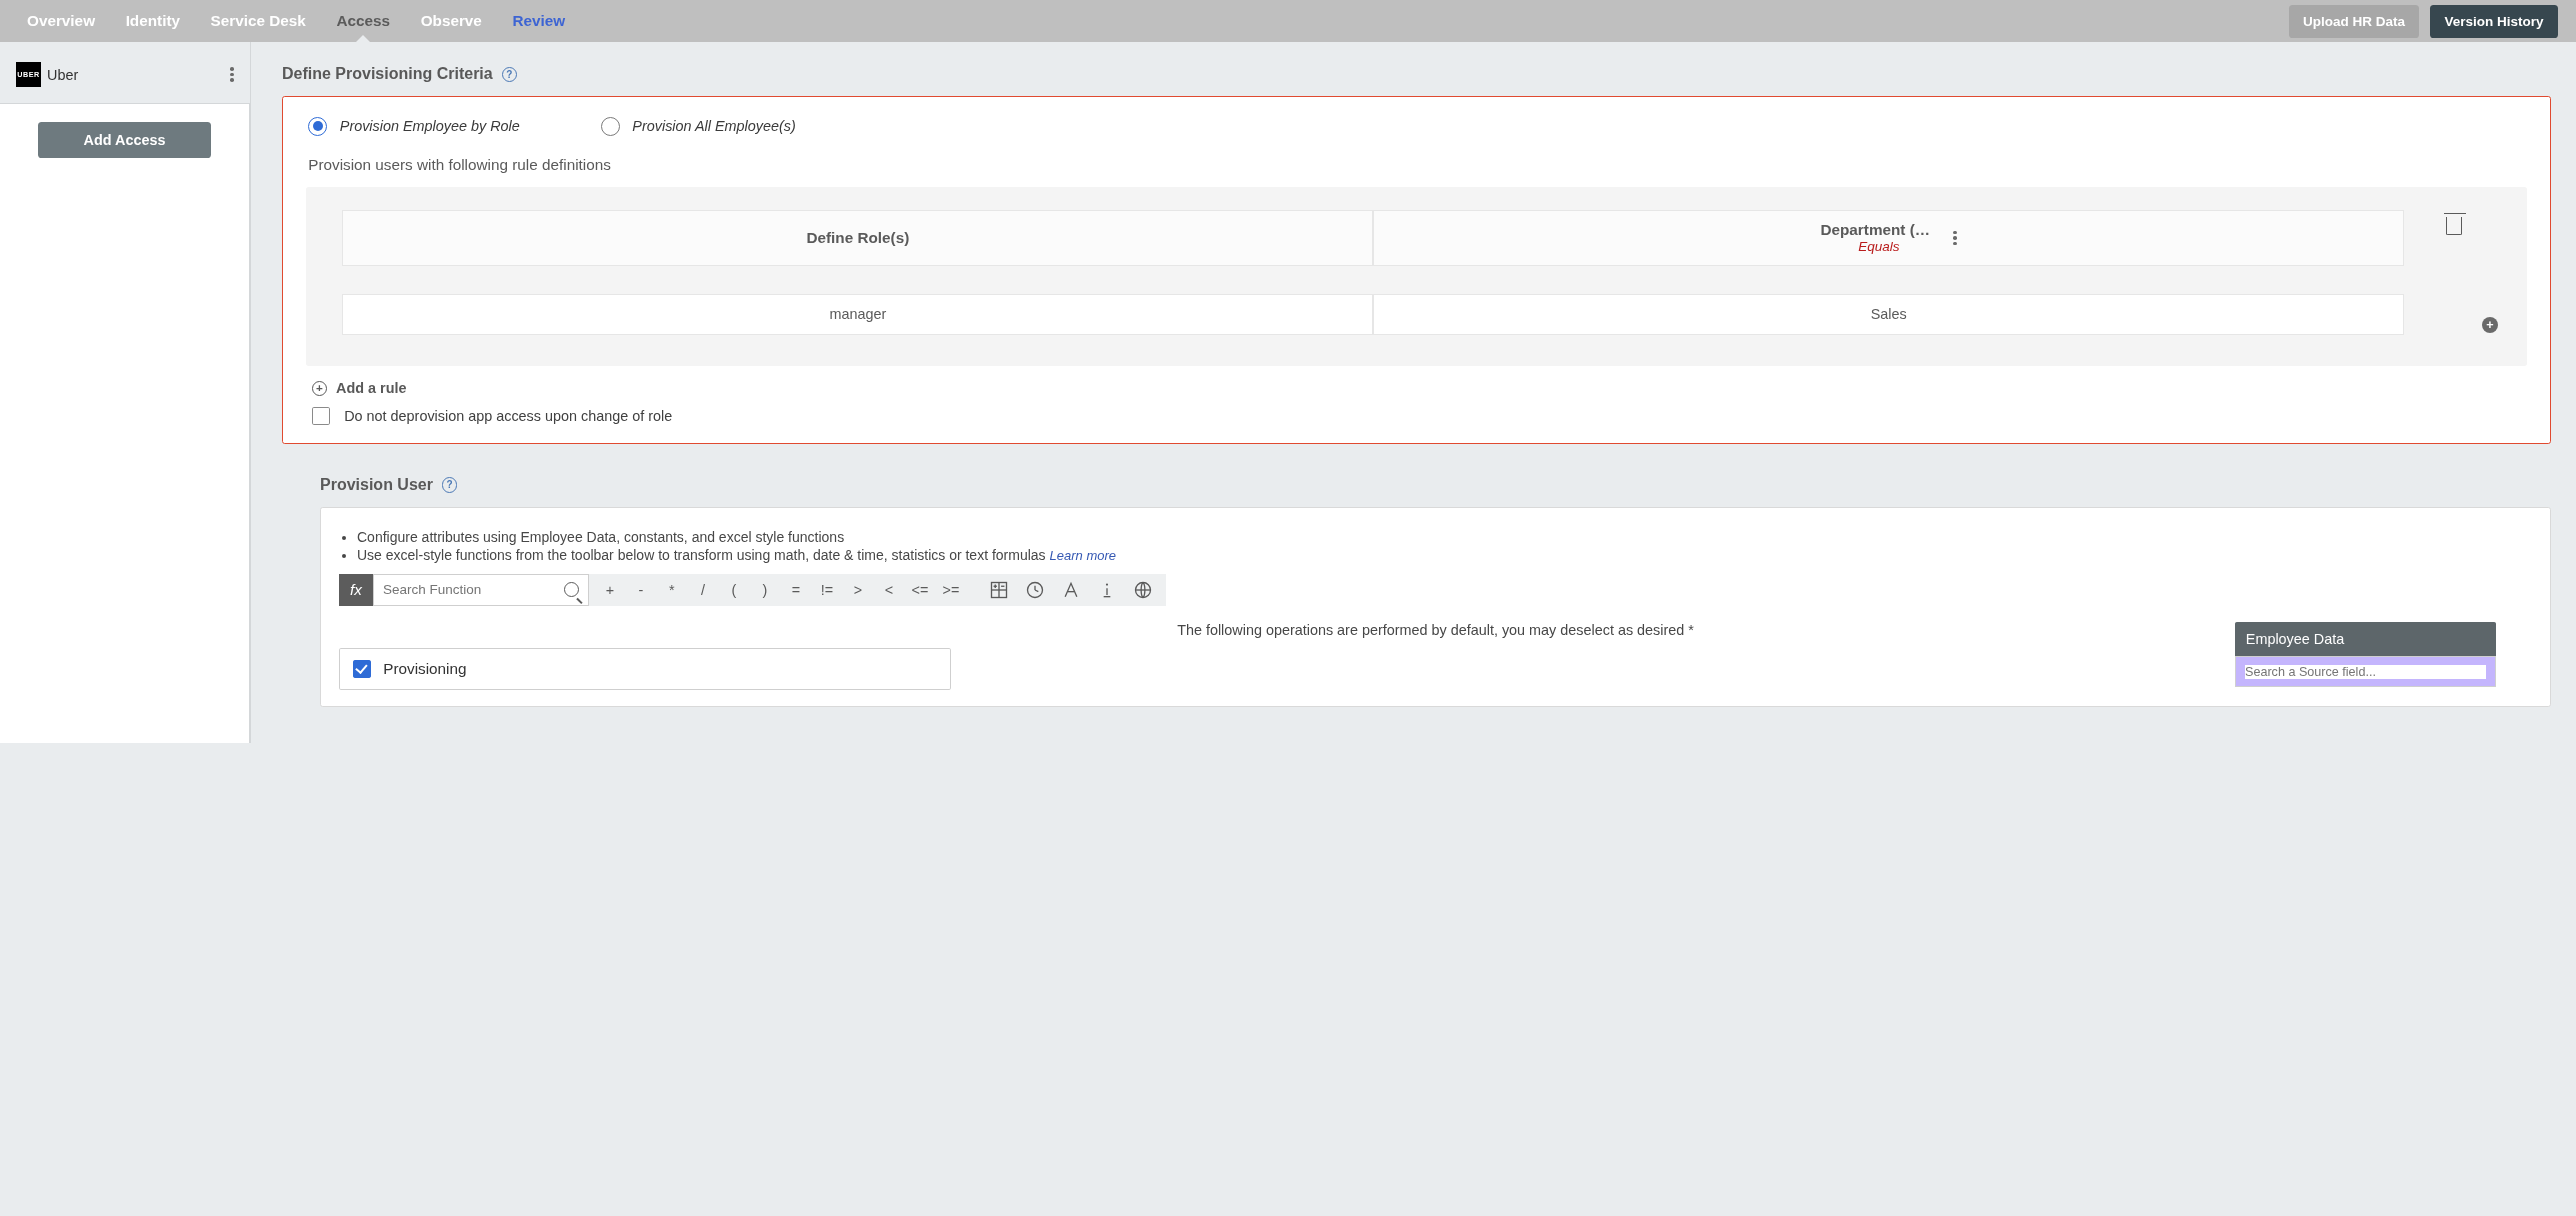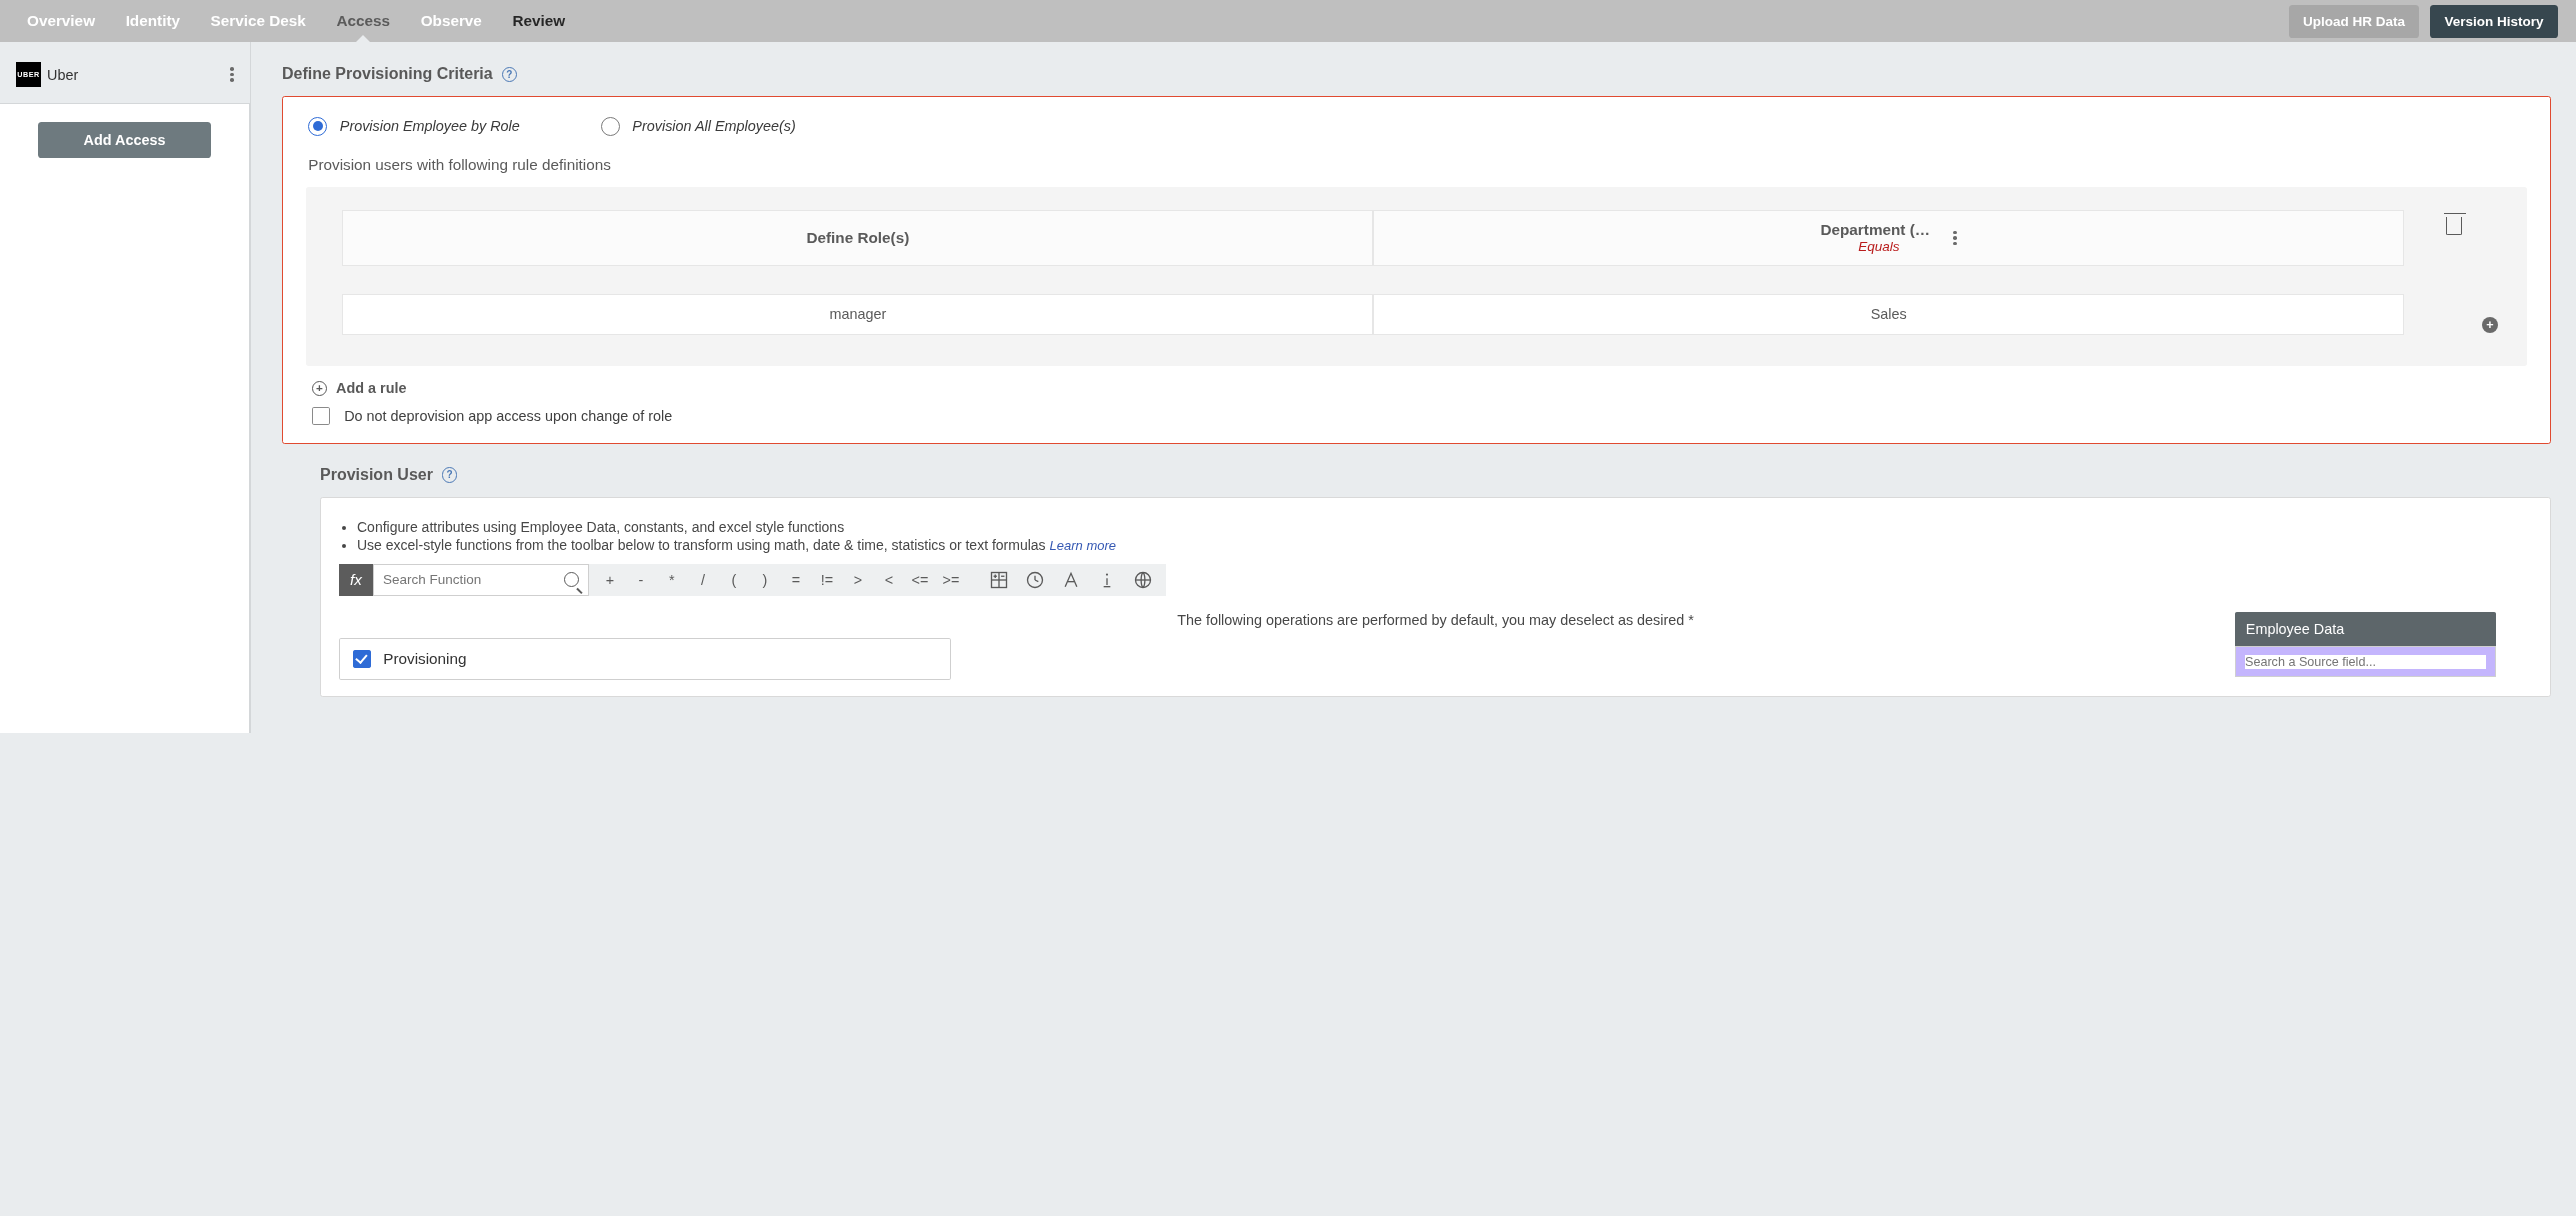--- a/index.html
+++ b/index.html
@@ -29,21 +29,21 @@
   .tab.active { color: #5b5b5b; }
   .tab.active::after {
     content: "";
     position: absolute;
     bottom: -0.9px; left: 50%; transform: translateX(-50%);
     width: 0; height: 0;
     border-left: 7.2px solid transparent;
     border-right: 7.2px solid transparent;
     border-bottom: 7.2px solid #e9ecee;
   }
-  .tab.muted { color: #000000; opacity:0.8;text-align:right; }
+  .tab.muted { color: #1d4ed8; opacity:0.8;text-align:right; }
   .topbar-spacer { flex: 1; }
   .top-buttons { display: flex; gap: 10.8px; }
   .btn-grey, .btn-dark {
     border: none; border-radius: 3.6px;
     padding: 9px 14.4px; font-size: 13.5px; font-weight: 600;
     cursor: pointer; color: #fff;
   }
   .btn-grey { background: #a7a7a7; }
   .btn-dark { background: #37474f; }
 
@@ -158,21 +158,21 @@
     width:15.3px;height:15.3px;border:1.8px solid #595959;border-radius:50%;
     display:flex;align-items:center;justify-content:center;font-size:11.7px;line-height:0;color:#595959;
   }
   .chk-row { display:flex;align-items:center;gap:14.4px;font-size:14.4px;color:#404040; }
   .chk {
     width:18px;height:18px;border:1.8px solid #8a8a8a;border-radius:1.8px;display:inline-block;cursor:pointer;background:#fff;
   }
   .chk.checked { background:#2e6bd6;border-color:#2e6bd6;position:relative; }
   .chk.checked::after{content:"";position:absolute;left:4.5px;top:0.9px;width:4.5px;height:9px;border:solid #fff;border-width:0 2.7px 2.7px 0;transform:rotate(40deg);}
 
-  .section2 { margin-top: 22px; padding-left: 38px; }
+  .section2 { margin-top: 32px; padding-left: 38px; }
   .bullets { margin: 5.4px 0 10.8px 18px; font-size:14px;color:#474747; }
   .bullets li { margin-bottom:1.8px; }
   .learn-link { color:#3558b3;font-style:italic;font-size:13px;cursor:pointer; }
 
   .fx-bar { display:flex;align-items:stretch;height:32px;margin-top:5.4px;margin-bottom:16px; }
   .fx-badge{
     width:34px;background:#5c5c5c;color:#fff;font-style:italic;font-size:15.3px;
     display:flex;align-items:center;justify-content:center;
   }
   .fx-search{

